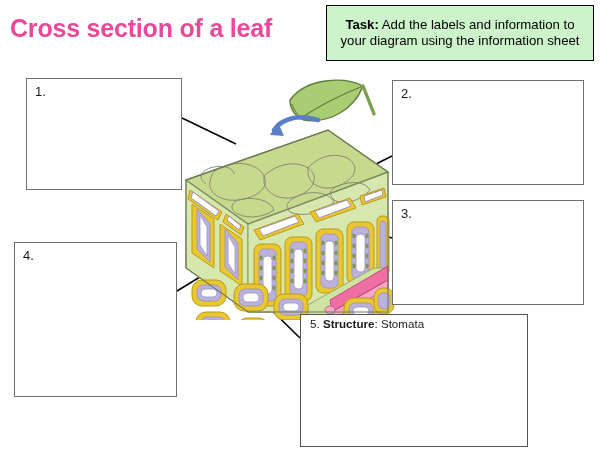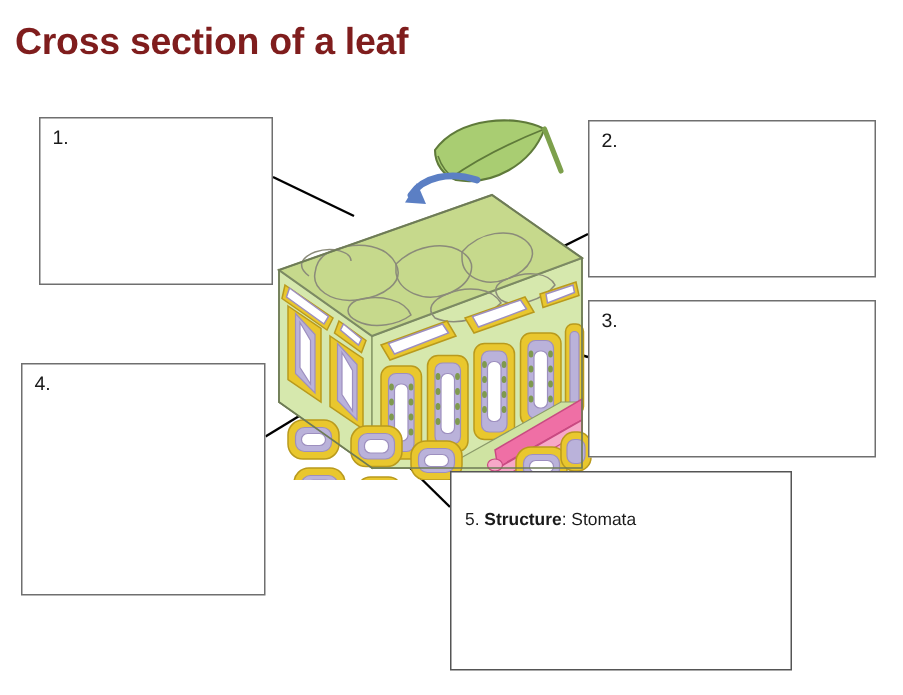--- a/index.html
+++ b/index.html
@@ -16,21 +16,21 @@
     font-family: "Liberation Sans", sans-serif;
   }
 
   
   #page-title {
     position: absolute;
     left: 10px;
     top: 14px;
     font-size: 25px;
     font-weight: bold;
-    color: #7f1d1d;
+    color: #ec4899;
     letter-spacing: -0.2px;
     white-space: nowrap;
   }
 
   
   #task-banner {
     position: absolute;
     left: 326px;
     top: 5px;
     width: 268px;
@@ -75,21 +75,21 @@
   
   #box-5 {
     position: absolute;
     left: 300px;
     top: 314px;
     width: 228px;
     height: 133px;
     background: #ffffff;
     border: 1px solid #555555;
     box-sizing: border-box;
-    padding: 24px 10px 0 9px;
+    padding: 1px 10px 0 9px;
   }
   #box-5 p {
     margin: 0;
     font-size: 11.6px;
     line-height: 16px;
     color: #1a1a1a;
   }
   #box-5 .gap { height: 15px; }
   #box-5 b { font-weight: bold; }
 
@@ -109,20 +109,23 @@
     pointer-events: none;
   }
 </style>
 </head>
 <body>
 
 <div id="page">
 
   <div id="page-title">Cross section of a leaf</div>
 
+  <div id="task-banner">
+    <div class="task-text"><span class="task-label">Task:</span><span> Add the labels and information to your diagram using the information sheet</span></div>
+  </div>
 
   <svg id="leader-lines" viewBox="0 0 602 463">
     <line x1="182" y1="118" x2="236" y2="144" stroke="#000" stroke-width="1.6"></line>
     <line x1="392" y1="156" x2="360" y2="172" stroke="#000" stroke-width="1.6"></line>
     <line x1="392" y1="238" x2="350" y2="226" stroke="#000" stroke-width="1.6"></line>
     <line x1="177" y1="291" x2="246" y2="249" stroke="#000" stroke-width="1.6"></line>
     <line x1="300" y1="338" x2="248" y2="287" stroke="#000" stroke-width="1.6"></line>
   </svg>
 
   <svg id="diagram" viewBox="0 0 232 248">

